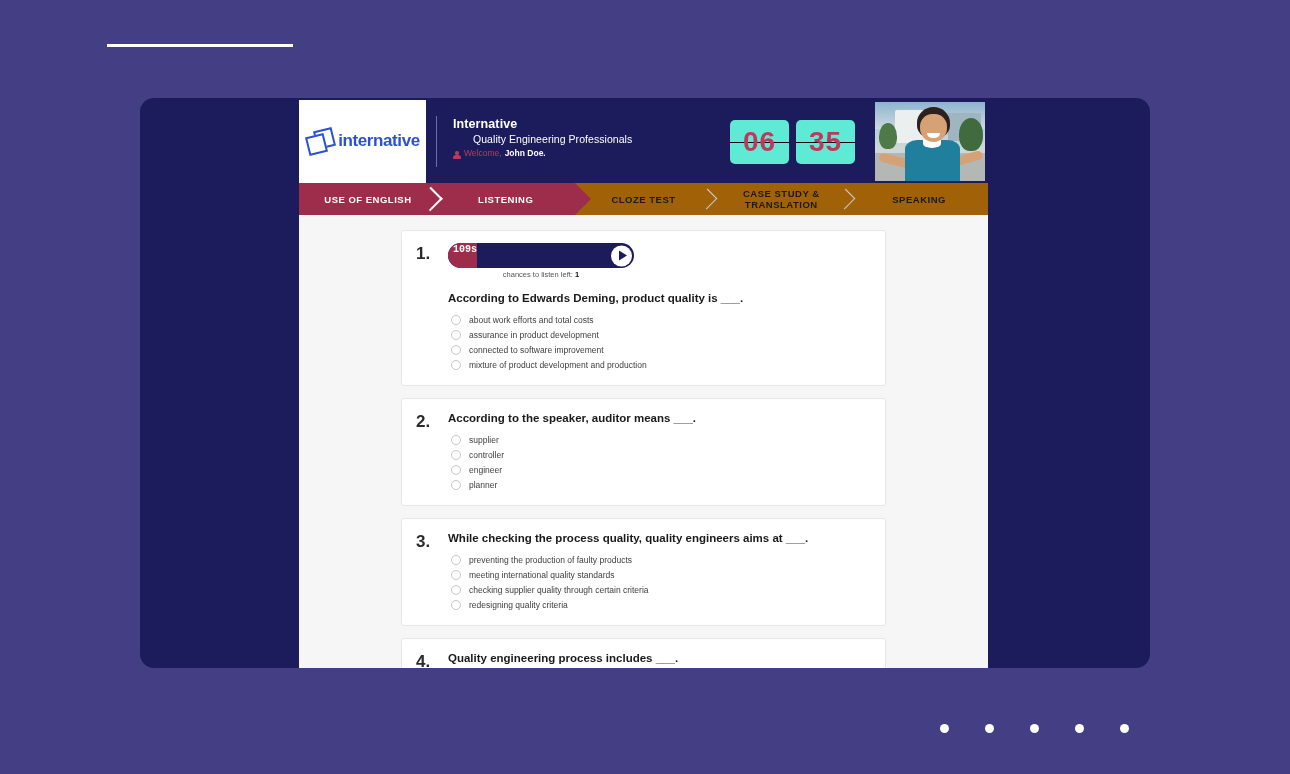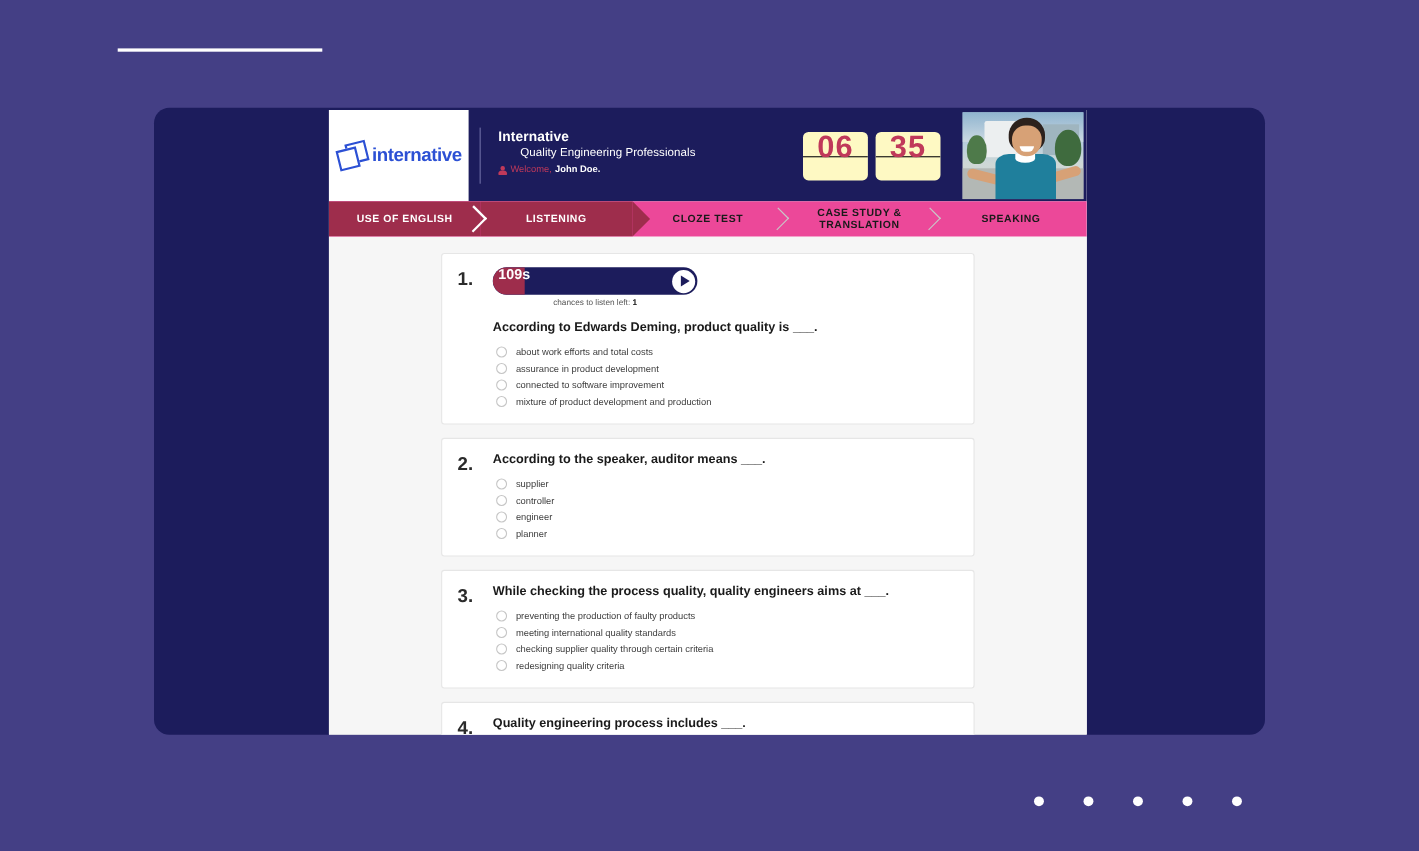--- a/index.html
+++ b/index.html
@@ -162,24 +162,25 @@
   .timer {
     display: flex;
     align-items: center;
     gap: 7px;
     padding: 0 12px 0 0;
     flex: 0 0 auto;
   }
   .timer-box {
     width: 59px;
     height: 44px;
-    background: #fef9c3;
+    background: #5eead4;
     border-radius: 5px;
     position: relative;
     display: flex;
+    align-items: center;
     justify-content: center;
     overflow: hidden;
   }
   .timer-box::after {
     content: "";
     position: absolute;
     left: 0; right: 0; top: 50%;
     height: 1px;
     background: #0d0d0d;
   }
@@ -276,21 +277,21 @@
     width: 28%; height: 12%;
     background: #d7a176;
     border-radius: 6px;
     transform: rotate(-16deg);
   }
 
   
   .step-nav {
     display: flex;
     height: 32px;
-    background: #ec4899;
+    background: #a16207;
     position: relative;
     overflow: hidden;
   }
   .step {
     position: relative;
     display: flex;
     align-items: center;
     justify-content: center;
     text-align: center;
     font-size: 9.5px;
@@ -391,24 +392,25 @@
     background: #9e2d4c;
     border-radius: 13px 0 0 13px;
     display: flex;
     align-items: flex-start;
     justify-content: flex-start;
     padding: 2px 0 0 5px;
     box-sizing: border-box;
     flex: 0 0 auto;
   }
   .player-seg span {
-    font-size: 13px;
+    font-size: 10px;
     font-weight: bold;
     color: #ffffff;
     line-height: 9px;
+    font-family: Liberation Mono, monospace;
   }
   .play-btn {
     position: absolute;
     right: 2px; top: 50%;
     transform: translateY(-50%);
     width: 21px; height: 21px;
     border-radius: 50%;
     background: #ffffff;
     display: flex;
     align-items: center;

